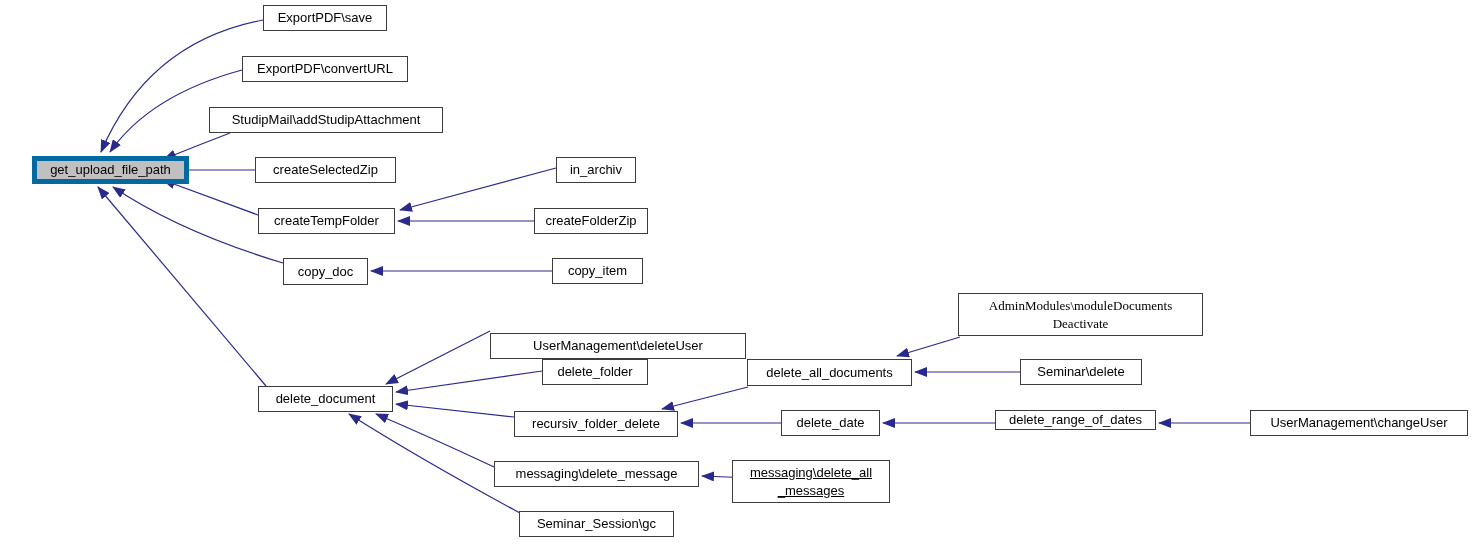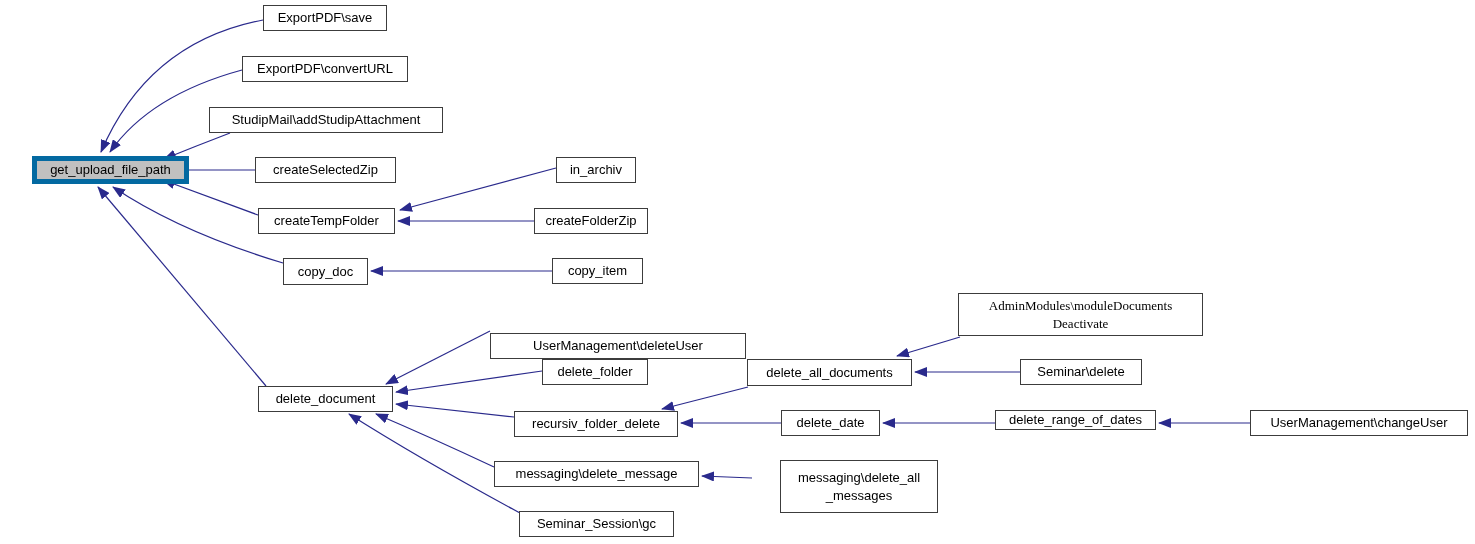--- a/index.html
+++ b/index.html
@@ -100,15 +100,15 @@
     <div class="node" style="left: 514px; top: 411px; width: 164px; height: 26px; text-align: center;">recursiv_folder_delete</div>
     <div class="node" style="left: 494px; top: 461px; width: 205px; height: 26px;">messaging\delete_message</div>
     <div class="node" style="left: 519px; top: 511px; width: 155px; height: 26px;">Seminar_Session\gc</div>
     <div class="node" style="left: 958px; top: 293px; width: 245px; height: 43px; font-family: Liberation Serif, serif;">AdminModules\moduleDocuments
 Deactivate</div>
     <div class="node" style="left: 747px; top: 359px; width: 165px; height: 27px;">delete_all_documents</div>
     <div class="node" style="left: 1020px; top: 359px; width: 122px; height: 26px;">Seminar\delete</div>
     <div class="node" style="left: 781px; top: 410px; width: 99px; height: 26px;">delete_date</div>
     <div class="node" style="left: 995px; top: 410px; width: 161px; height: 20px;">delete_range_of_dates</div>
     <div class="node" style="left: 1250px; top: 410px; width: 218px; height: 26px;">UserManagement\changeUser</div>
-    <div class="node" style="left: 780px; top: 460px; width: 158px; height: 53px;">messaging\delete_all
+    <div class="node" style="left: 732px; top: 460px; width: 158px; height: 43px; text-decoration: underline;">messaging\delete_all
 _messages</div>
   </div>
 
 </body></html>

